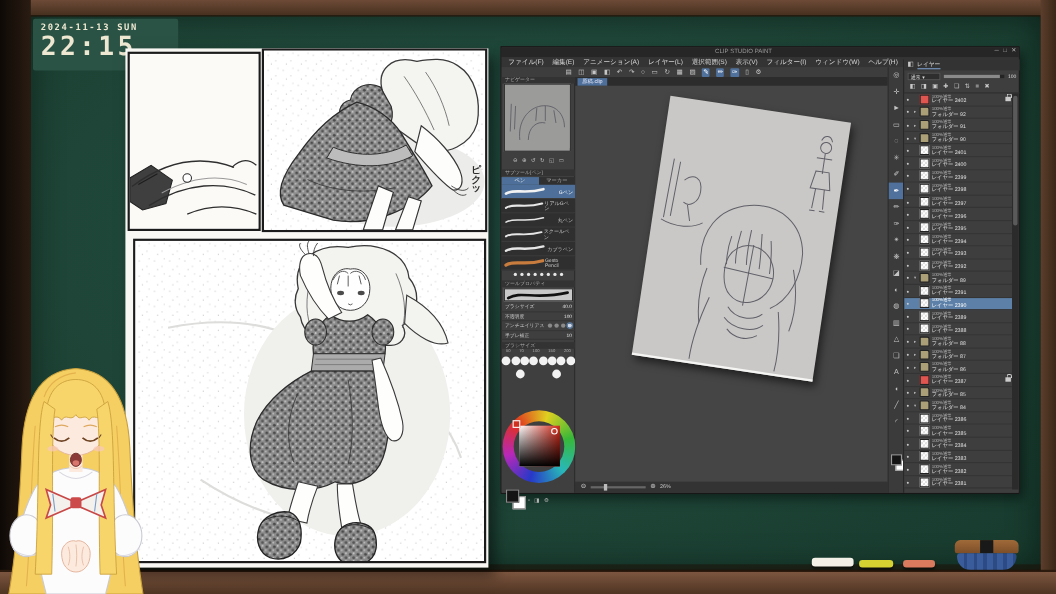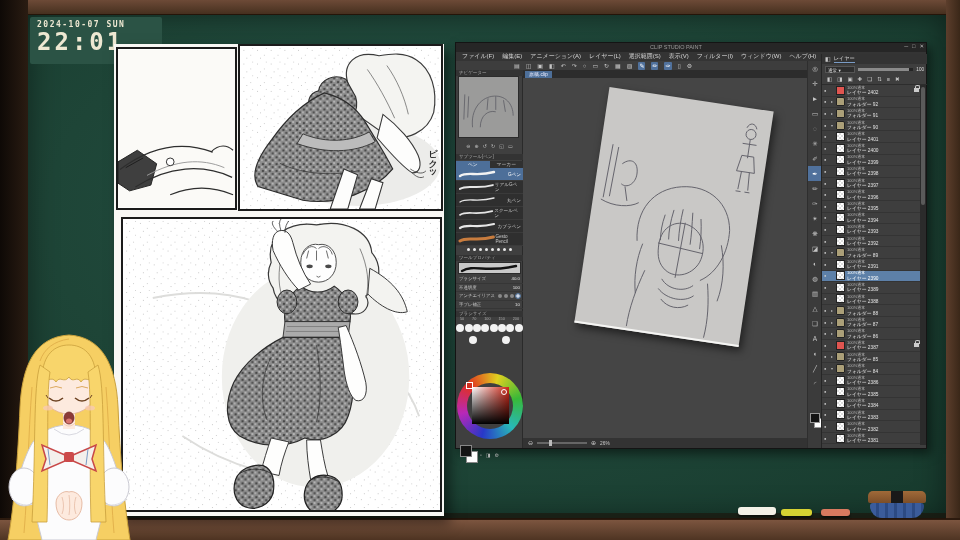--- a/index.html
+++ b/index.html
@@ -153,22 +153,22 @@
   <div class="abs chalk" id="chalk-white"></div>
   <div class="abs chalk" id="chalk-yellow"></div>
   <div class="abs chalk" id="chalk-red"></div>
   <div class="abs" id="eraser">
     <div class="abs" id="eraser-top"></div>
     <div class="abs" id="eraser-band"></div>
     <div class="abs" id="eraser-bottom"></div>
   </div>
 
   <div class="abs" id="clock">
-    <div id="clock-date">2024-10-07 SUN</div>
-    <div id="clock-time">22:01</div>
+    <div id="clock-date">2024-11-13 SUN</div>
+    <div id="clock-time">22:15</div>
   </div>
 
   <div class="abs" id="page">
     <div class="panel" id="panel-a">
       <svg viewBox="0 0 121 163" width="117" height="159">
         <rect width="121" height="163" fill="#fbfaf7"></rect>
         <path d="M0,116 L20,104 L40,118 L34,140 L12,146 L0,138 Z" fill="#3f3f3f" stroke="#222" stroke-width="1"></path>
         <path d="M8,122 L26,112" stroke="#1d1d1d" stroke-width="1" fill="none"></path>
         <path d="M2,124 C34,100 66,94 98,106" stroke="#2e2e2e" stroke-width="1.3" fill="none"></path>
         <path d="M18,142 C52,120 88,118 118,132" stroke="#2e2e2e" stroke-width="1.3" fill="none"></path>

